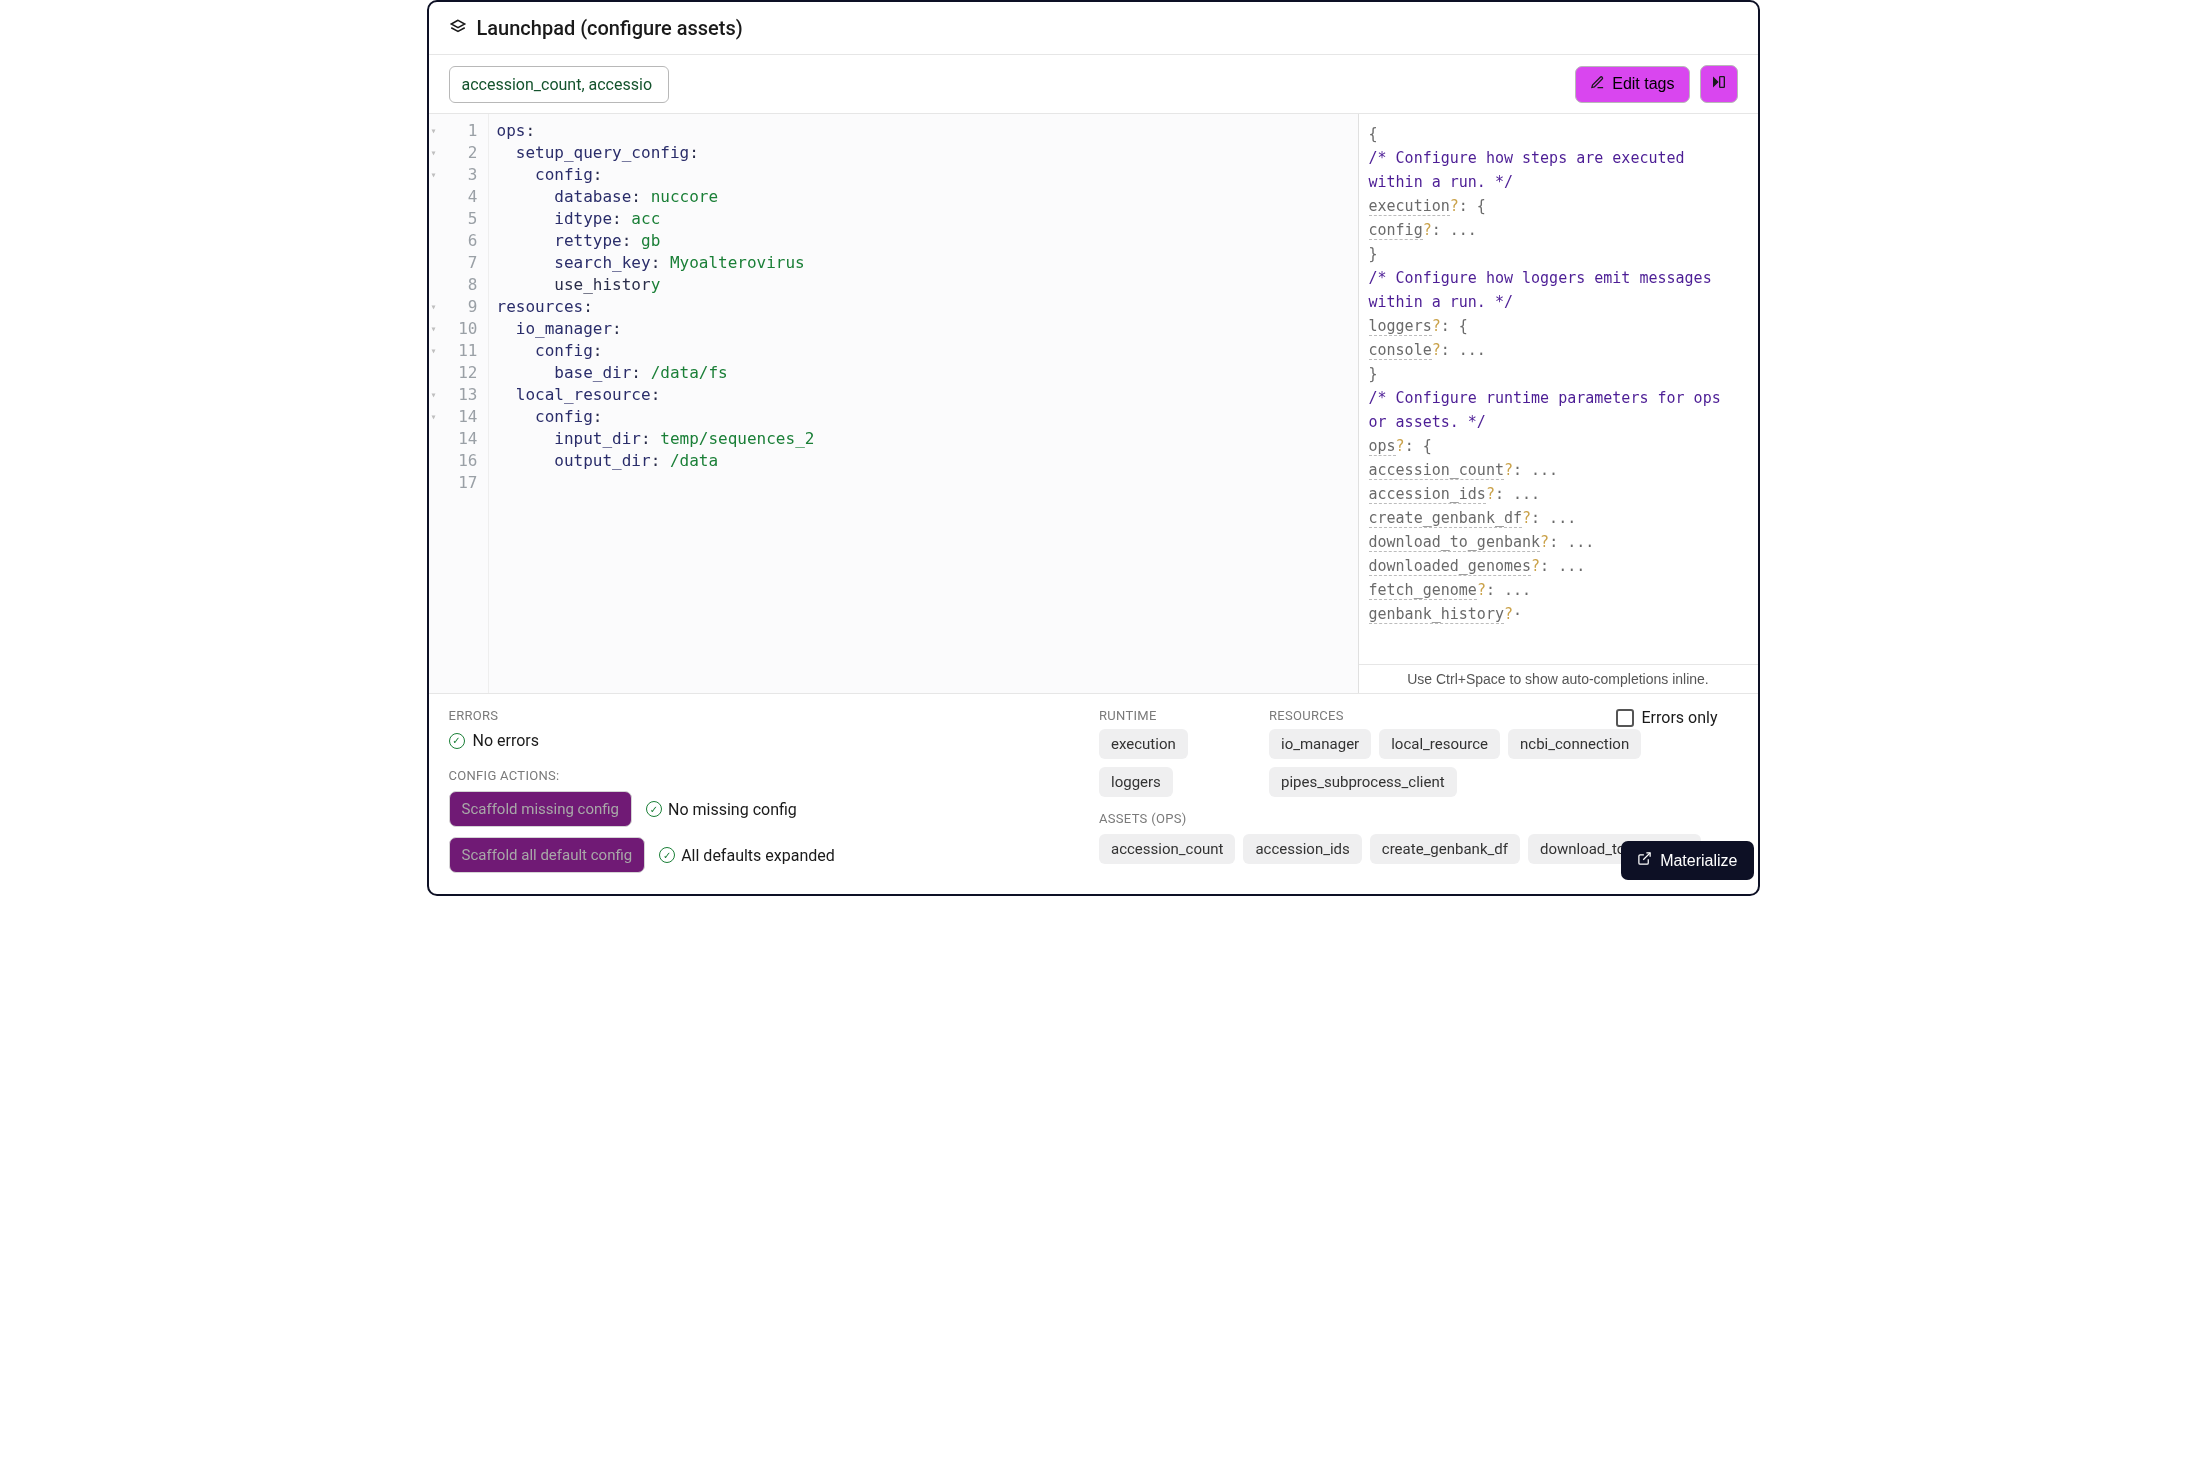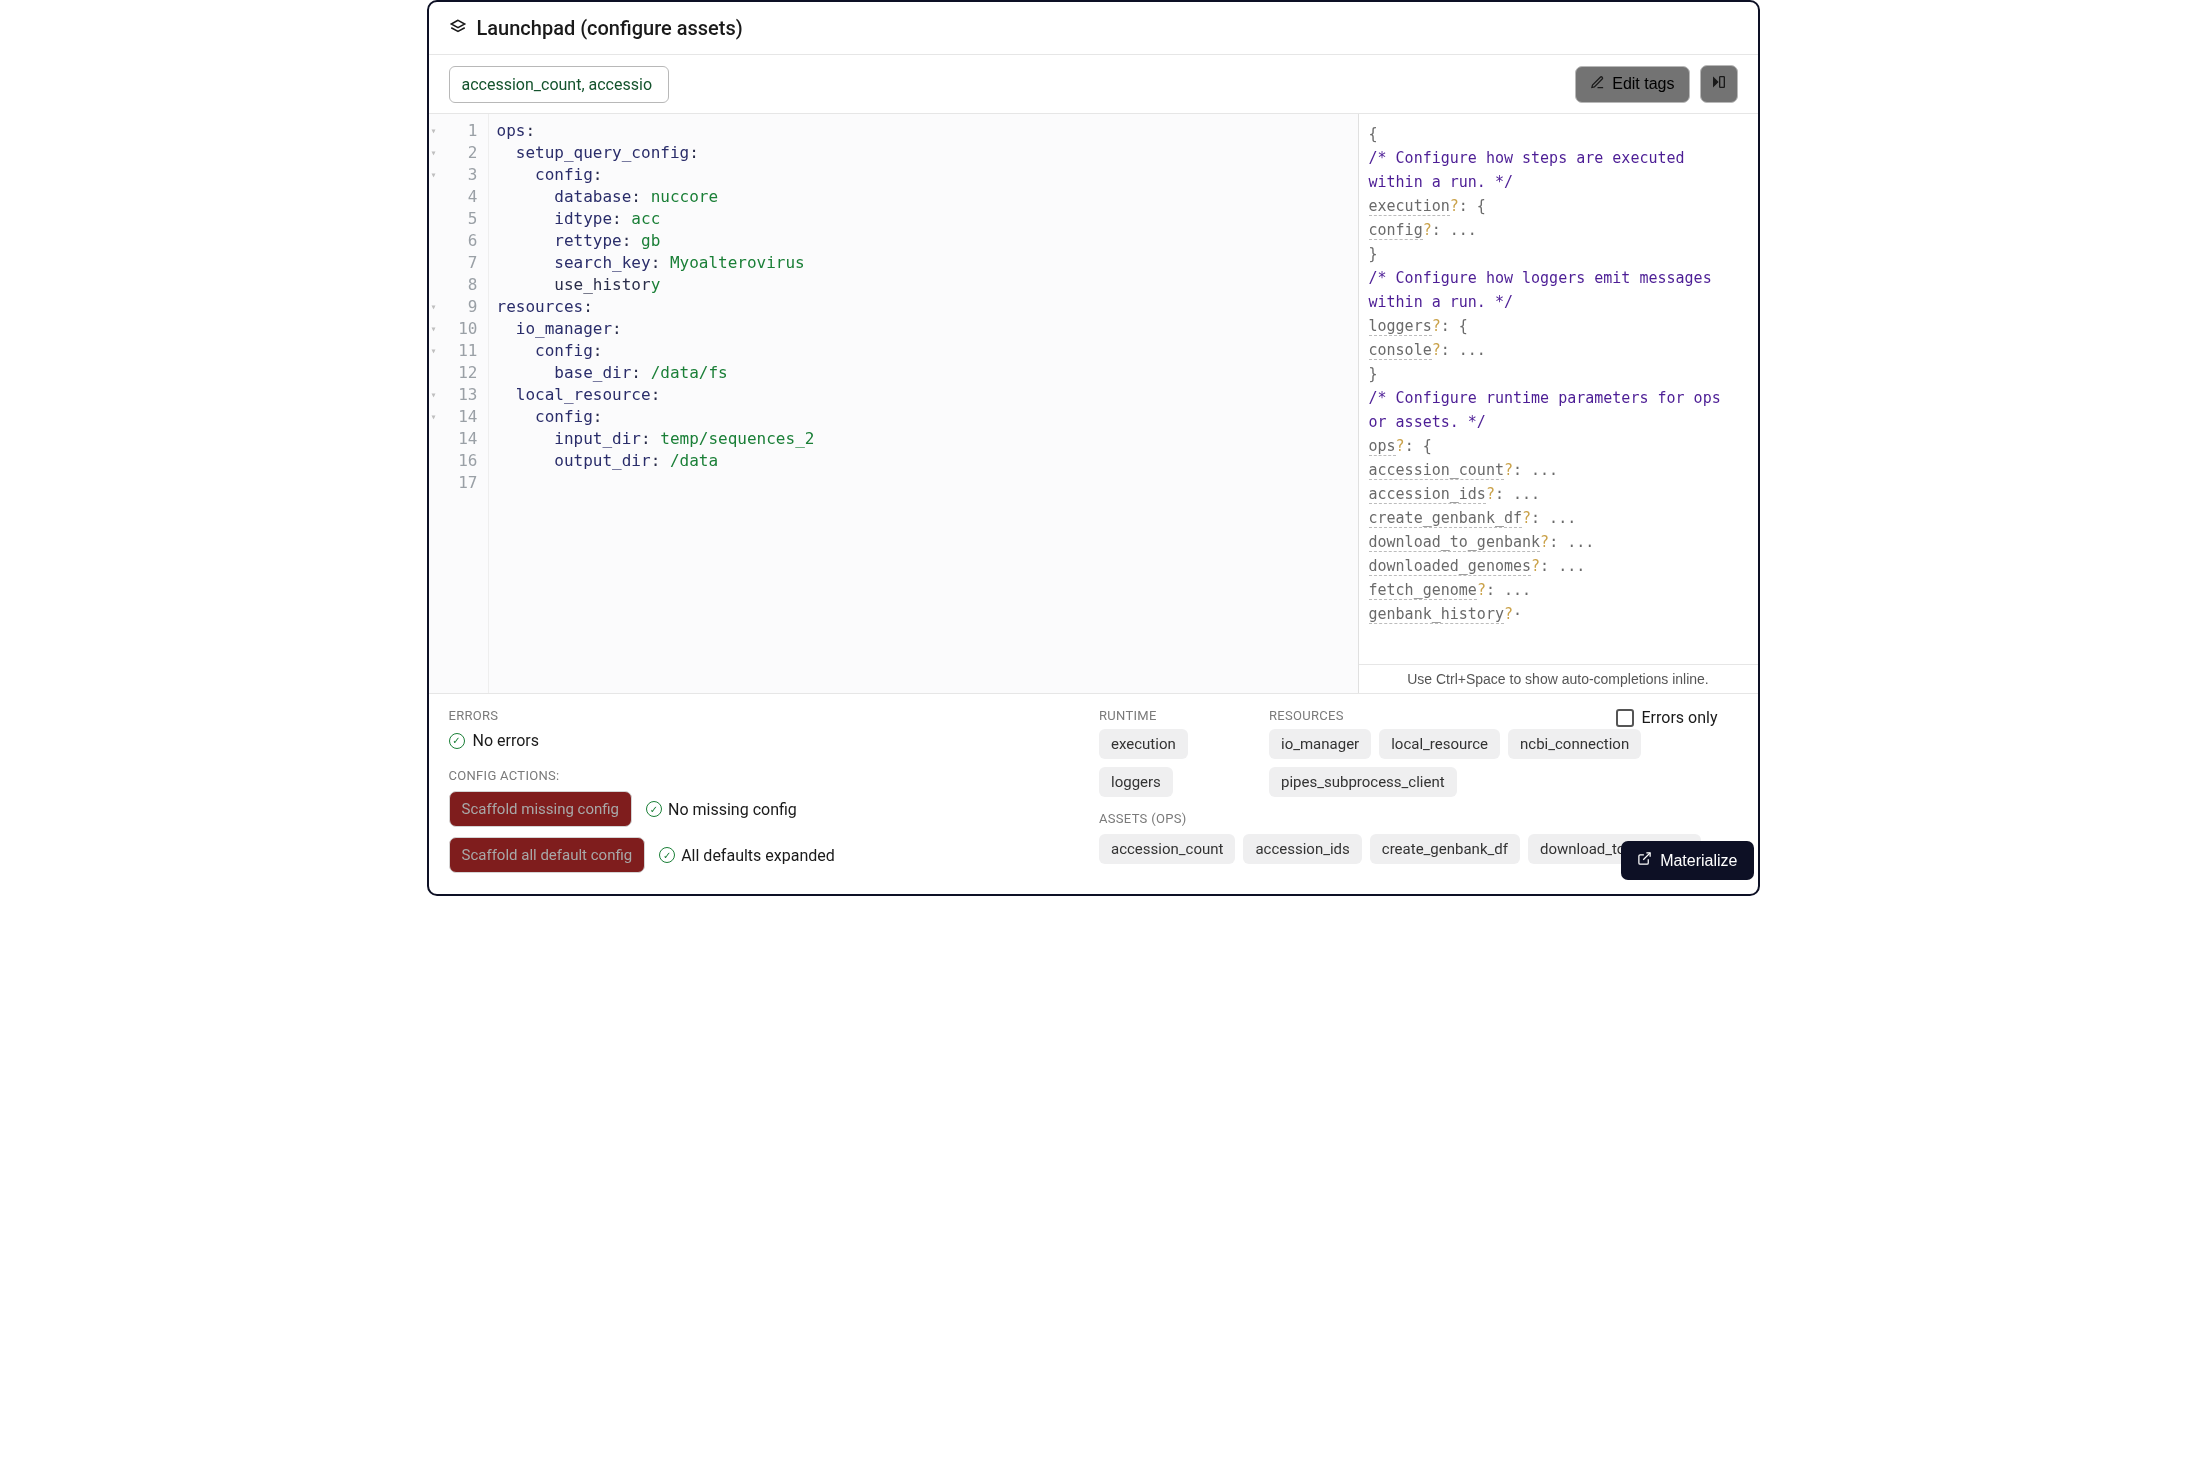--- a/index.html
+++ b/index.html
@@ -50,21 +50,21 @@
     color: #14532d;
     white-space: nowrap;
     overflow: hidden;
   }
   .spacer { flex: 1; }
   .btn {
     display: inline-flex;
     align-items: center;
     gap: 7px;
     border: 1px solid #b8b8b8;
-    background: #737373;
+    background: #d946ef;
     border-radius: 7px;
     padding: 8px 14px;
     font-size: 16px;
     cursor: pointer;
   }
   .btn-icon-only { padding: 8px 10px; }
   .editor-row {
     display: flex;
     flex: 1;
     min-height: 0;
@@ -161,21 +161,21 @@
     border-radius: 50%;
     display: inline-flex;
     align-items: center;
     justify-content: center;
     color: #1a7f37;
     font-size: 10px;
   }
   .btn-muted {
     border: 1px solid #d4d4d4;
     color: #a8a8a8;
-    background: #7f1d1d;
+    background: #701a75;
     border-radius: 7px;
     padding: 8px 12px;
     font-size: 15px;
     display: inline-block;
     margin-right: 8px;
   }
   .config-row {
     display: flex;
     align-items: center;
     gap: 6px;

